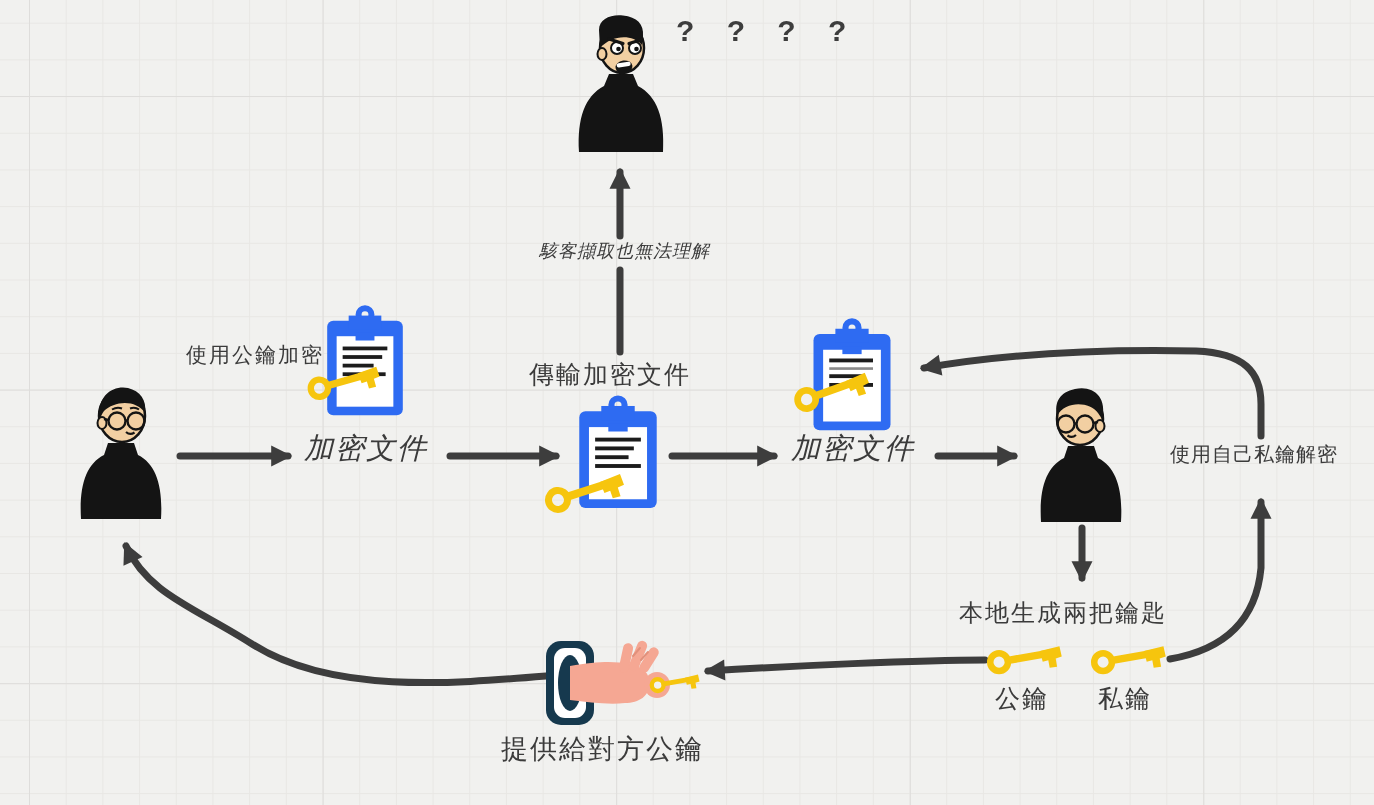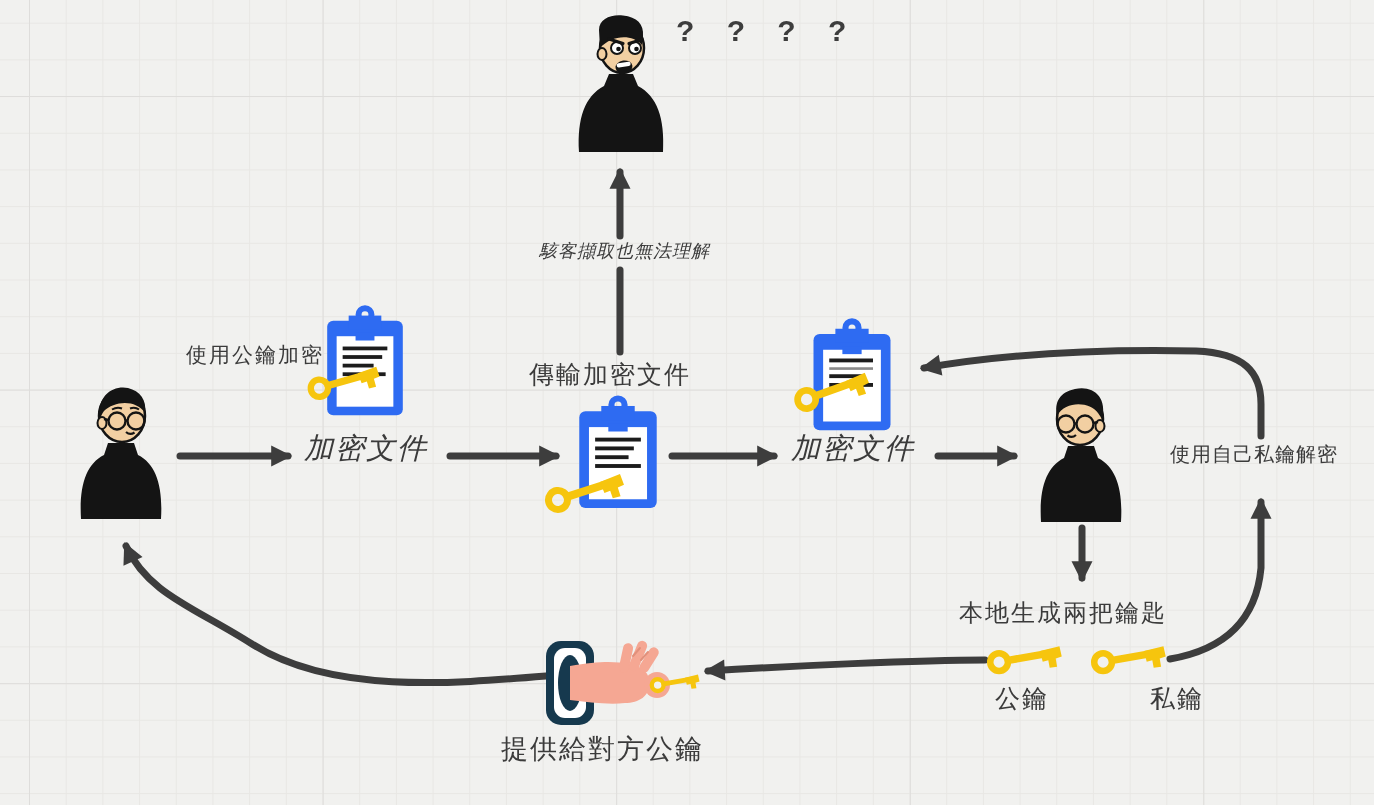--- a/index.html
+++ b/index.html
@@ -181,21 +181,21 @@
 
   <div class="label" style="left:959px;top:592px;font-size:24px;margin-top:7px;">本地生成兩把鑰匙</div>
 
   <svg class="abs node" style="left:986px;top:638px;" width="80" height="39" viewBox="0 0 86 42">
       <use href="#key-sym"></use>
     </svg>
   <svg class="abs node" style="left:1090px;top:638px;" width="80" height="39" viewBox="0 0 86 42">
       <use href="#key-sym"></use>
     </svg>
   <div class="label lbl-med" style="left:995px;top:684px;text-align:center;">公鑰</div>
-  <div class="label lbl-med" style="left:1150px;top:684px;">私鑰</div>
+  <div class="label lbl-med" style="left:1098px;top:684px;">私鑰</div>
 
   <svg class="abs node" style="left:543px;top:638px;" width="165" height="92" viewBox="0 0 165 92">
     <rect x="3" y="3" width="48" height="84" rx="15" fill="#16394e"></rect>
     <rect x="11" y="10" width="32" height="70" rx="11" fill="#ffffff"></rect>
     <ellipse cx="27" cy="45" rx="12" ry="28" fill="#16394e"></ellipse>
     <path d="M27 28 C55 23 72 23 86 26 C101 29 107 36 106 45 C107 58 96 65 82 65 C65 67 45 64 27 62 Z" fill="#f5a793"></path>
     <rect x="78" y="5" width="10" height="30" rx="5" fill="#f5a793" transform="rotate(12 83 20)"></rect>
     <rect x="90" y="2" width="10" height="32" rx="5" fill="#f5a793" transform="rotate(22 95 18)"></rect>
     <rect x="101" y="8" width="10" height="28" rx="5" fill="#f5a793" transform="rotate(32 106 22)"></rect>
     <path d="M90 18 L97 10 M98 22 L105 14" stroke="#e2907b" stroke-width="2" stroke-linecap="round" fill="none"></path>

